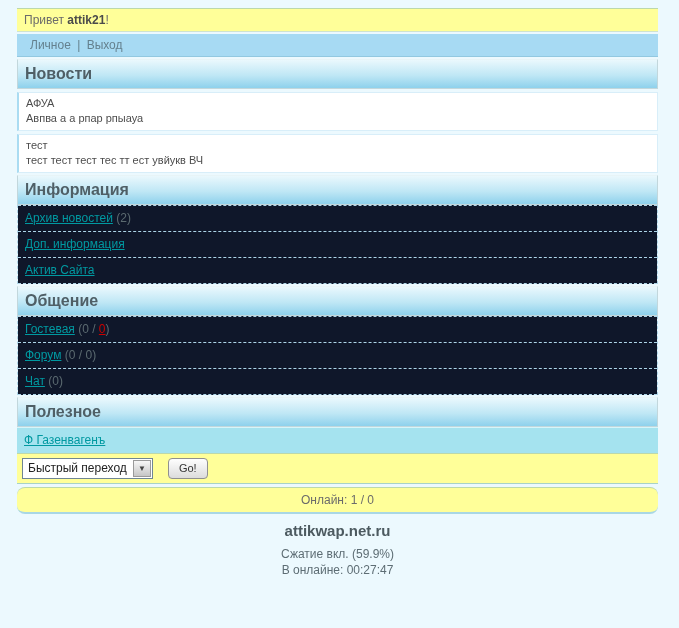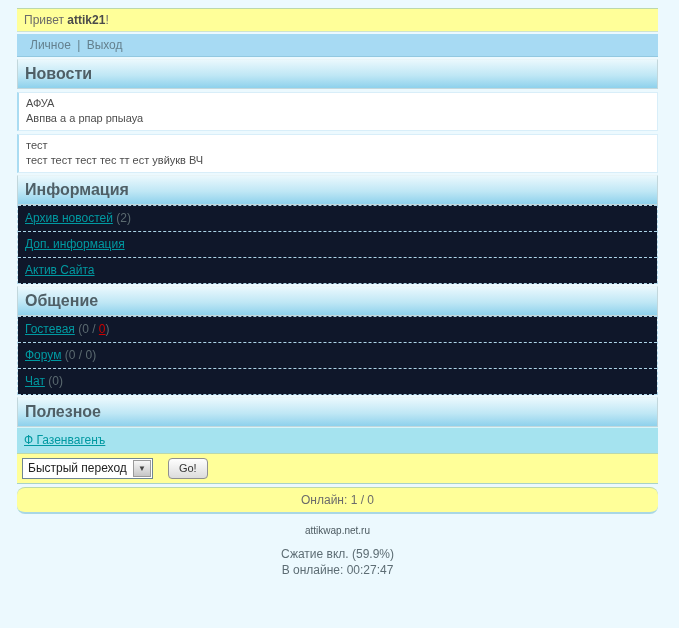--- a/index.html
+++ b/index.html
@@ -125,21 +125,21 @@
     border-bottom: 2px solid #a9d7e4;
     padding: 5px;
     text-align: center;
     font-size: 12px;
     color: #6b6b6b;
     border-radius: 8px;
   }
 
   
   .footer { text-align: center; margin-top: 9px; font-size: 12px; color: #5d6d74; line-height: 16px; }
-  .site-name { font-weight: normal; color: #4c5a60; font-size: 10px; margin-bottom: 7px; }
+  .site-name { font-weight: bold; color: #4c5a60; font-size: 15px; margin-bottom: 7px; }
 </style>
 </head>
 <body>
 
 <div class="wrap">
 
   <div class="bar-yellow">
     <span>Привет</span>
     <b>attik21</b><span>!</span>
   </div>

